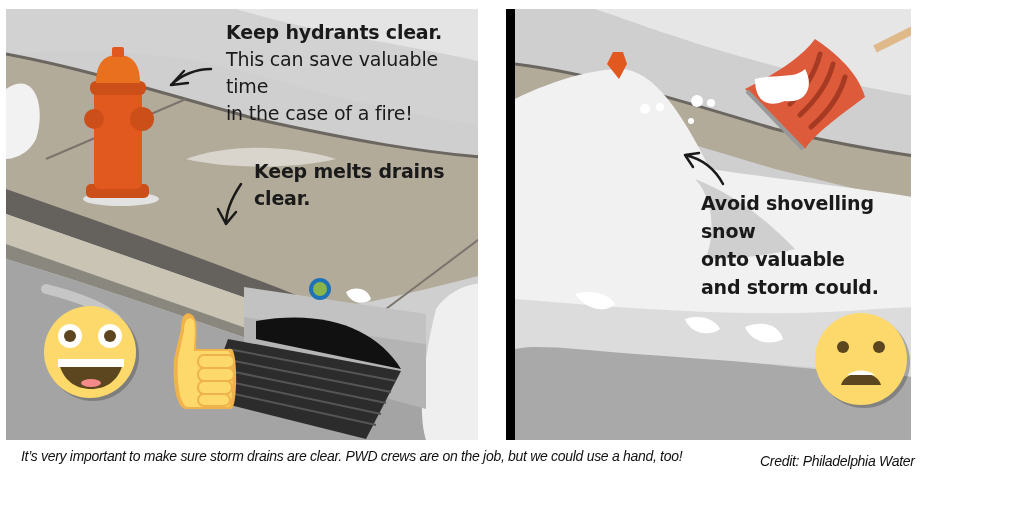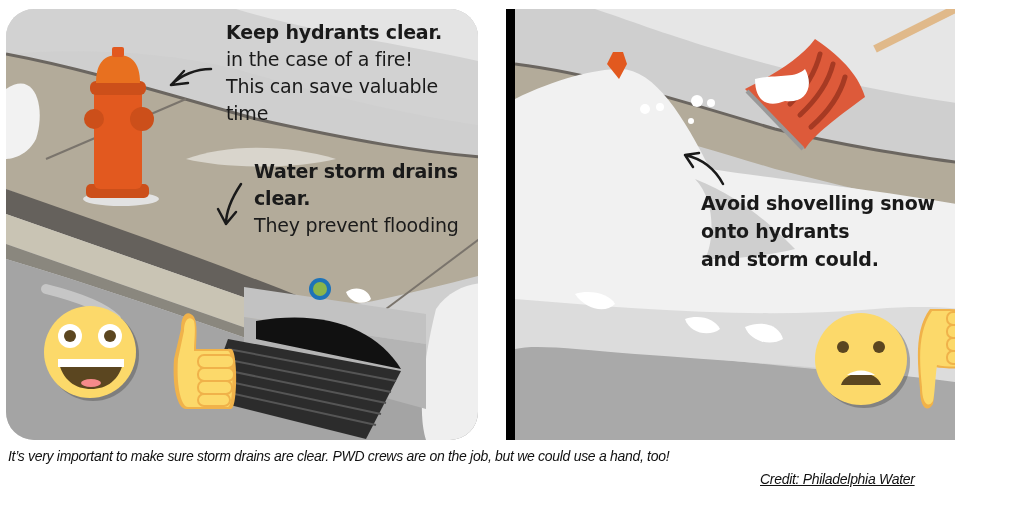--- a/index.html
+++ b/index.html
@@ -1,31 +1,31 @@
 <!DOCTYPE html>
 <html><head>
 <meta charset="utf-8">
 <style>
   html, body { margin:0; padding:0; background:#ffffff; }
   body { width:1010px; height:505px; position:relative; overflow:hidden; font-family:"DejaVu Sans", sans-serif; }
   .panel { position:absolute; top:9px; height:431px; overflow:hidden; }
-  #panel-left { left:6px; width:472px; background:#cfcfcf;border-radius:28px; }
-  #panel-right { left:515px; width:396px; background:#cfcfcf;padding-left:44px; }
+  #panel-left { left:6px; width:472px; background:#cfcfcf; }
+  #panel-right { left:515px; width:396px; background:#cfcfcf; }
   #divider { position:absolute; left:506px; top:9px; width:9px; height:431px; background:#000; }
   .panel svg.scene { position:absolute; left:0; top:0; }
   .txt { position:absolute; color:#1a1a1a; line-height:27px; font-size:19px; letter-spacing:-0.2px; }
   .txt .b { font-weight:bold; display:block; }
   .txt .n { display:block; }
   #hyd-text { left:220px; top:10px; }
   #drain-text { left:248px; top:149px; }
   #avoid-text { left:186px; top:180px; font-weight:bold; font-size:19px; line-height:28px; }
   #avoid-text span { display:block; }
   .caption { position:absolute; font-family:"Liberation Sans", sans-serif; font-style:italic; font-size:14px; color:#111; letter-spacing:-0.3px; }
-  #caption-main { left:8px; top:448px; }
-  #caption-credit { left:760px; top:471px;text-decoration:underline; }
+  #caption-main { left:21px; top:448px; }
+  #caption-credit { left:760px; top:453px; }
 </style>
 </head>
 <body>
 
 <div class="panel" id="panel-left">
   <svg class="scene" width="500" height="431" viewBox="0 0 500 431">
 
     <path d="M0 0 H500 V120 C420 110 330 90 230 60 C150 40 60 40 0 45 Z" fill="#d2d2d2"></path>
     <path d="M230 0 H500 V60 C440 40 330 30 230 0 Z" fill="#e4e4e4"></path>
 
@@ -94,26 +94,25 @@
       <g fill="#fcd96a" stroke="#f0b24a" stroke-width="2">
         <rect x="192" y="346" width="36" height="13" rx="6"></rect>
         <rect x="192" y="359" width="36" height="13" rx="6"></rect>
         <rect x="192" y="372" width="34" height="13" rx="6"></rect>
         <rect x="192" y="385" width="32" height="12" rx="6"></rect>
       </g>
     </g>
   </svg>
   <div class="txt" id="hyd-text">
     <span class="b">Keep hydrants clear.</span>
+    <span class="n">This can save valuable time</span>
     <span class="n">in the case of a fire!</span>
-    <span class="n">This can save valuable time</span>
   </div>
   <div class="txt" id="drain-text">
-    <span class="b">Water storm drains clear.</span>
-    <span class="n">They prevent flooding</span>
+    <span class="b">Keep melts drains clear.</span>
   </div>
 </div>
 
 <div id="divider"></div>
 
 <div class="panel" id="panel-right">
   <svg class="scene" width="488" height="431" viewBox="0 0 488 431">
     <path d="M0 0 H488 V431 H0 Z" fill="#cfcfcf"></path>
     <path d="M80 0 H488 V100 C400 90 300 70 200 40 C150 25 110 10 80 0 Z" fill="#e6e6e6"></path>
 
@@ -167,19 +166,19 @@
       <g fill="#fcd96a" stroke="#f0b24a" stroke-width="2">
         <rect x="432" y="303" width="38" height="13" rx="6"></rect>
         <rect x="432" y="316" width="40" height="13" rx="6"></rect>
         <rect x="432" y="329" width="40" height="13" rx="6"></rect>
         <rect x="432" y="342" width="38" height="13" rx="6"></rect>
       </g>
     </g>
   </svg>
   <div class="txt" id="avoid-text">
     <span>Avoid shovelling snow</span>
-    <span>onto hydrants</span>
+    <span>onto valuable</span>
     <span>and storm could.</span>
   </div>
 </div>
 
 <div class="caption" id="caption-main">It’s very important to make sure storm drains are clear. PWD crews are on the job, but we could use a hand, too!</div>
 <div class="caption" id="caption-credit">Credit: Philadelphia Water</div>
 
 </body></html>

